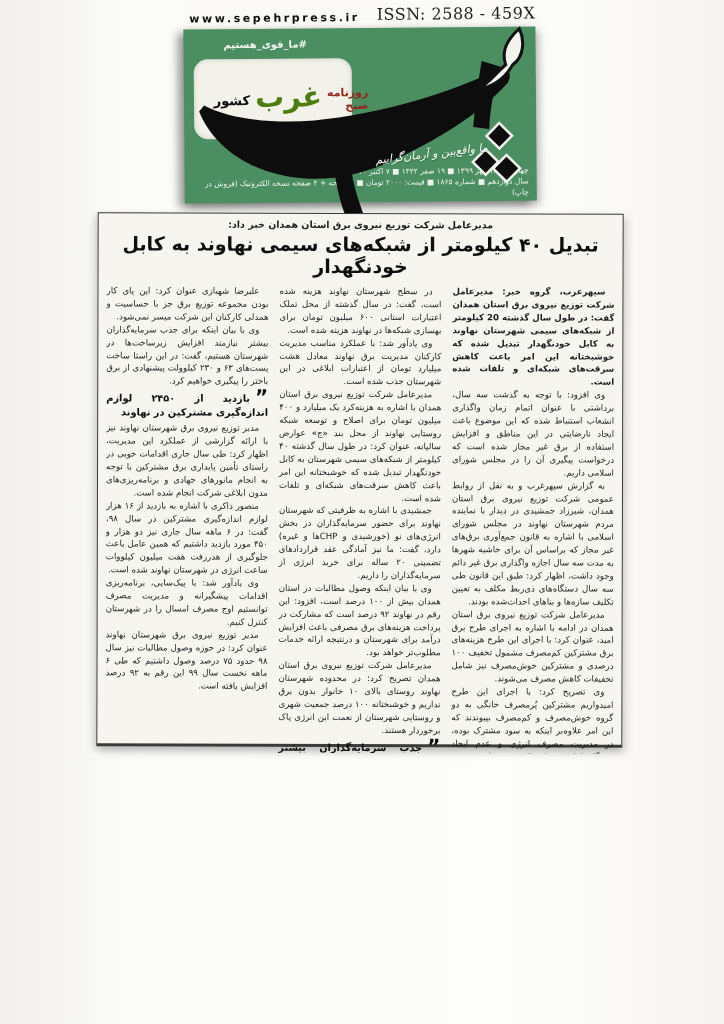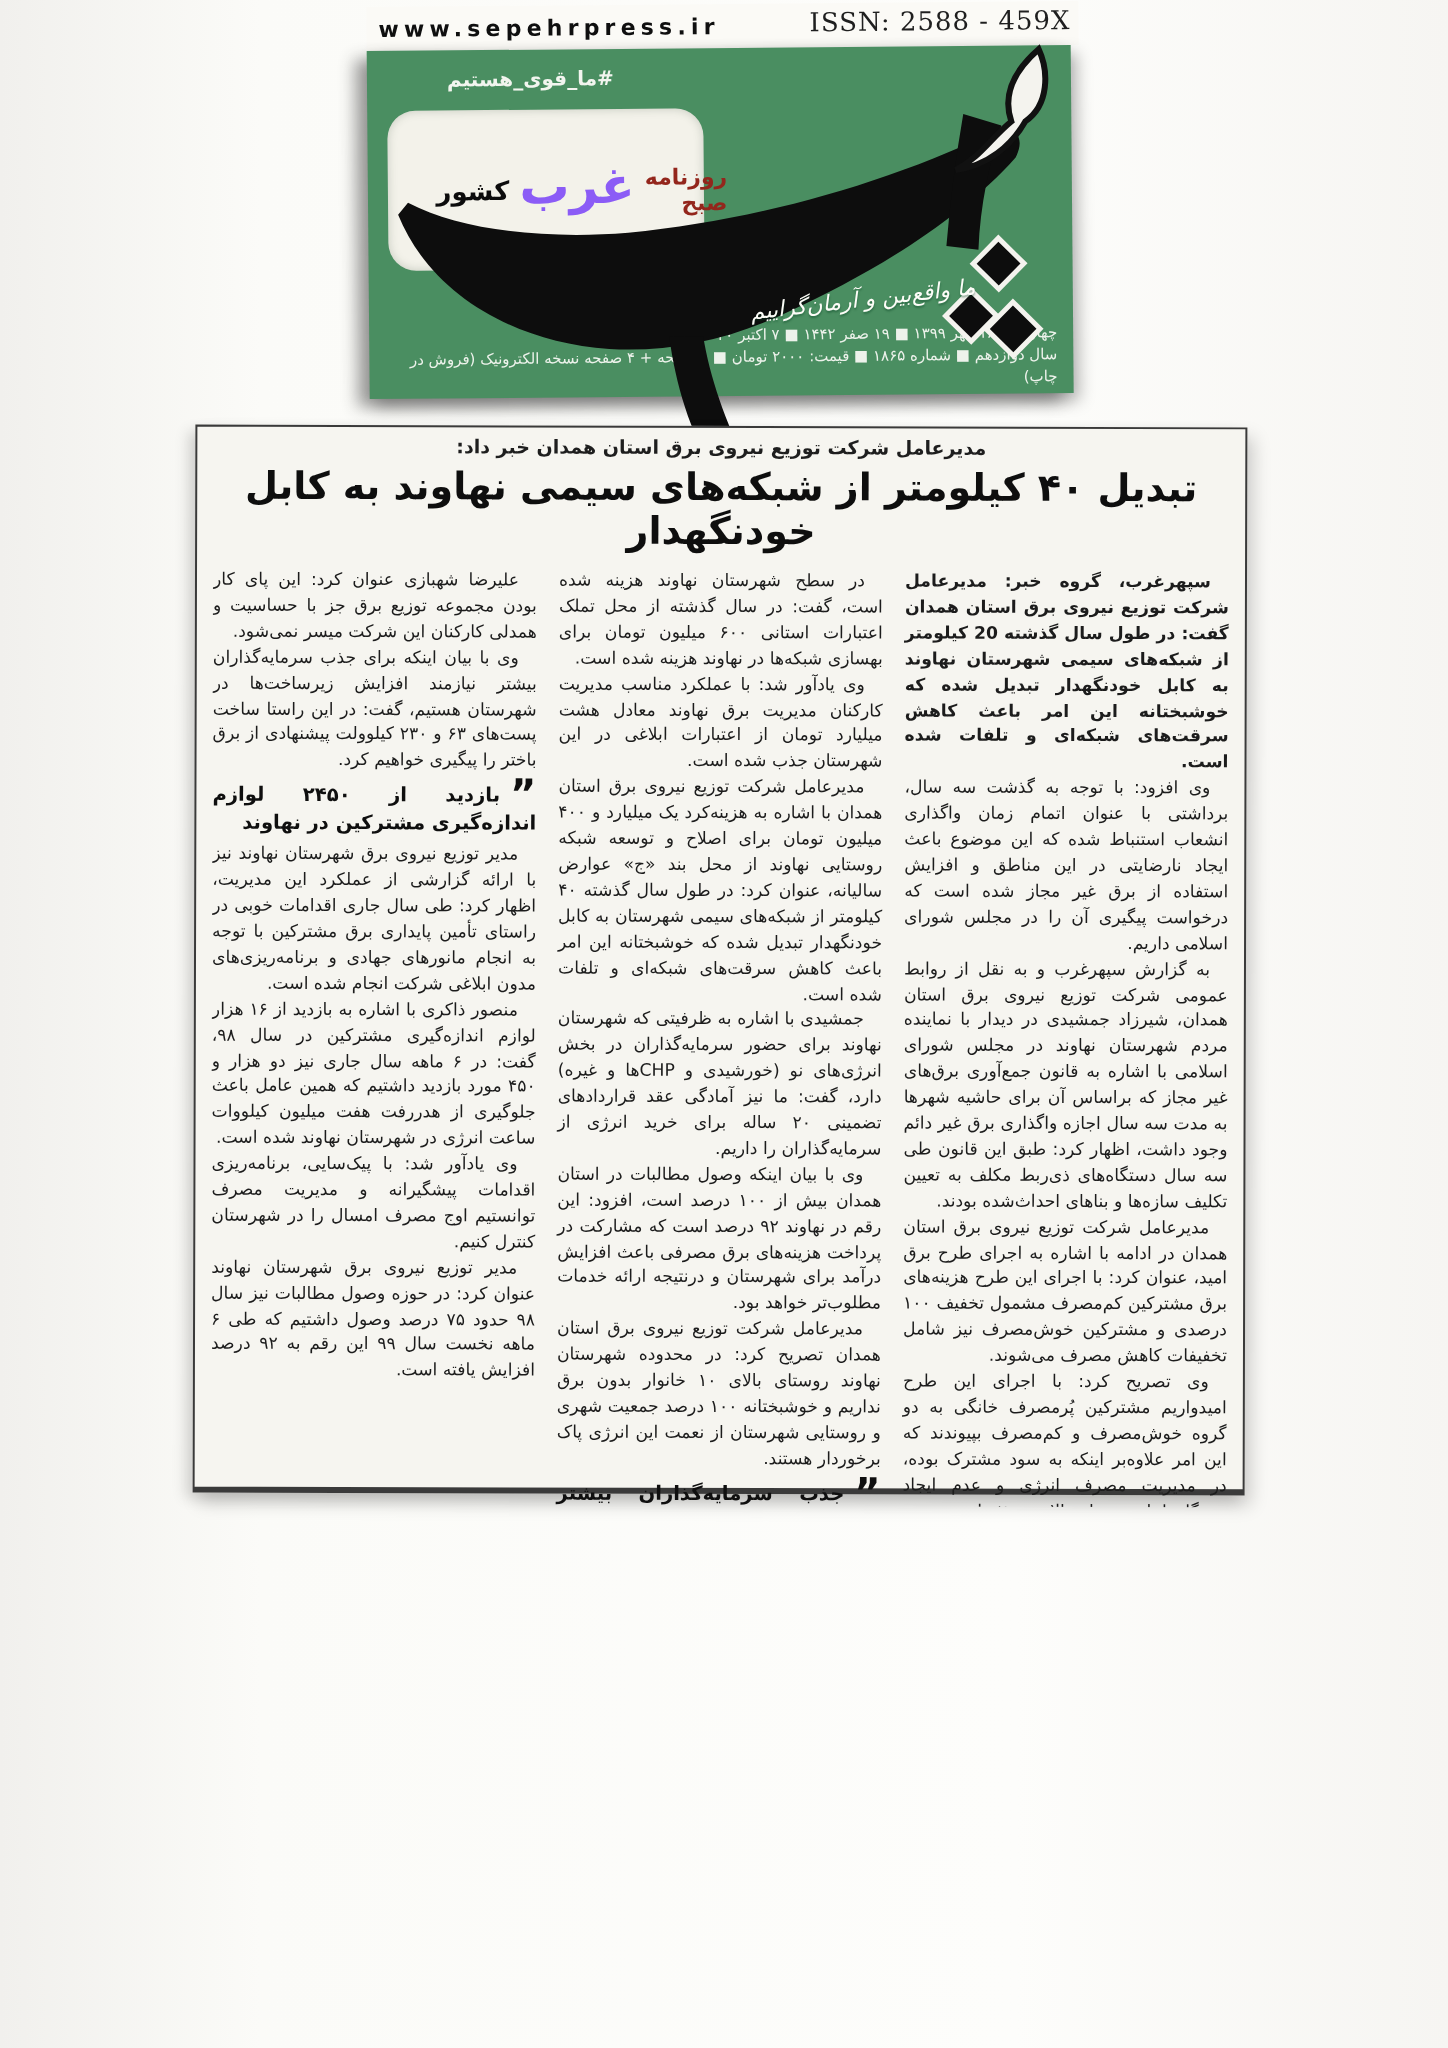--- a/index.html
+++ b/index.html
@@ -5,33 +5,33 @@
   html,body{margin:0;padding:0;}
   body{
     width:724px;height:1024px;position:relative;overflow:hidden;
     background:linear-gradient(90deg,#f1f0ed 0%,#fbfbf8 18%,#fdfdfb 70%,#f6f5f2 100%);
     font-family:"DejaVu Sans",sans-serif;color:#1b1b1b;
   }
   
   .mast{position:absolute;left:184px;top:2px;width:356px;transform:rotate(-0.5deg);}
   .mast-top{display:flex;justify-content:space-between;align-items:flex-end;padding:3px 4px 4px 6px;background:#fbfaf6;}
   .url{font-weight:700;font-size:11px;letter-spacing:2.6px;color:#0f0f0f;}
-  .issn{font-family:"DejaVu Serif",serif;font-size:13px;color:#1f1f1f;letter-spacing:.5px;}
+  .issn{font-family:"DejaVu Serif",serif;font-size:16px;color:#1f1f1f;letter-spacing:.5px;}
   .banner{
     position:relative;width:352px;height:174px;background:#4a8e61;
     box-shadow:-6px 4px 8px rgba(45,45,45,.45), 3px 4px 8px rgba(0,0,0,.28);
   }
   .hashtag{position:absolute;left:40px;top:10px;color:#f2f5ef;font-size:10px;font-weight:700;direction:rtl;letter-spacing:.5px;z-index:2;}
   .subbox{
     position:absolute;left:10px;top:30px;width:158px;height:80px;background:#f3f2ea;border-radius:14px;
     box-shadow:inset 0 0 5px rgba(60,80,60,.25);z-index:1;
     display:flex;align-items:center;justify-content:center;gap:5px;direction:rtl;padding-top:2px;box-sizing:border-box;
   }
   .sub-pre{color:#93261c;font-size:11px;font-weight:700;}
-  .sub-main{color:#8b5cf6;font-size:25px;font-weight:800;line-height:1;margin-top:-6px;}
+  .sub-main{color:#4d7c0f;font-size:29px;font-weight:800;line-height:1;margin-top:-6px;}
   .sub-post{color:#0c0c0c;font-size:13px;font-weight:800;padding-left:36px;}
   .callig{position:absolute;left:0;top:0;width:352px;height:215px;z-index:3;overflow:visible;}
   .tagline{
     position:absolute;left:168px;top:120px;width:158px;z-index:4;color:#fdfdf8;
     font-size:11px;font-style:italic;direction:rtl;text-align:center;transform:rotate(-6deg);
     text-shadow:0 1px 1px rgba(0,60,30,.4);white-space:nowrap;
   }
   .dates{
     position:absolute;left:8px;right:8px;bottom:3px;z-index:2;direction:rtl;text-align:right;
     color:#f4f7f1;font-size:7.5px;line-height:11px;opacity:.96;

